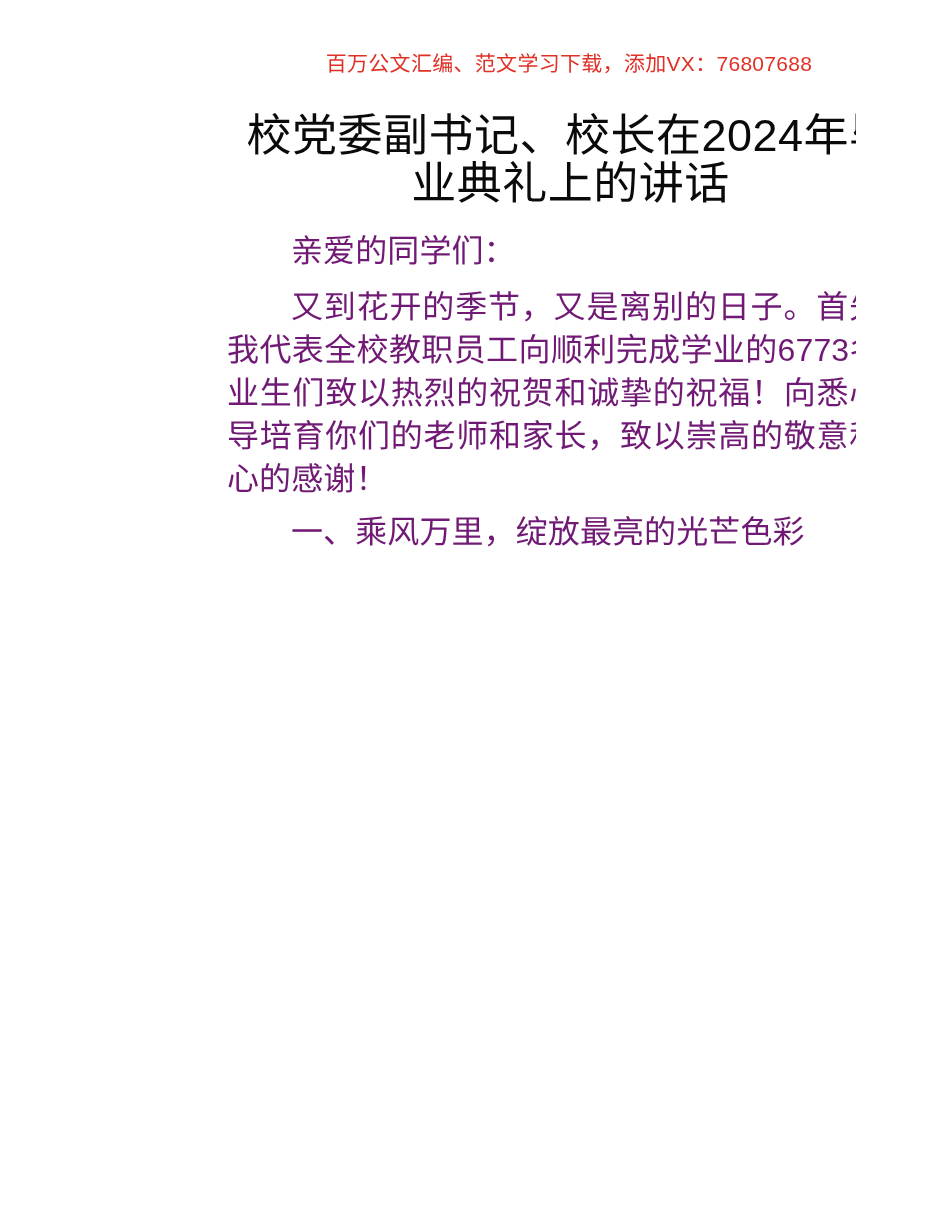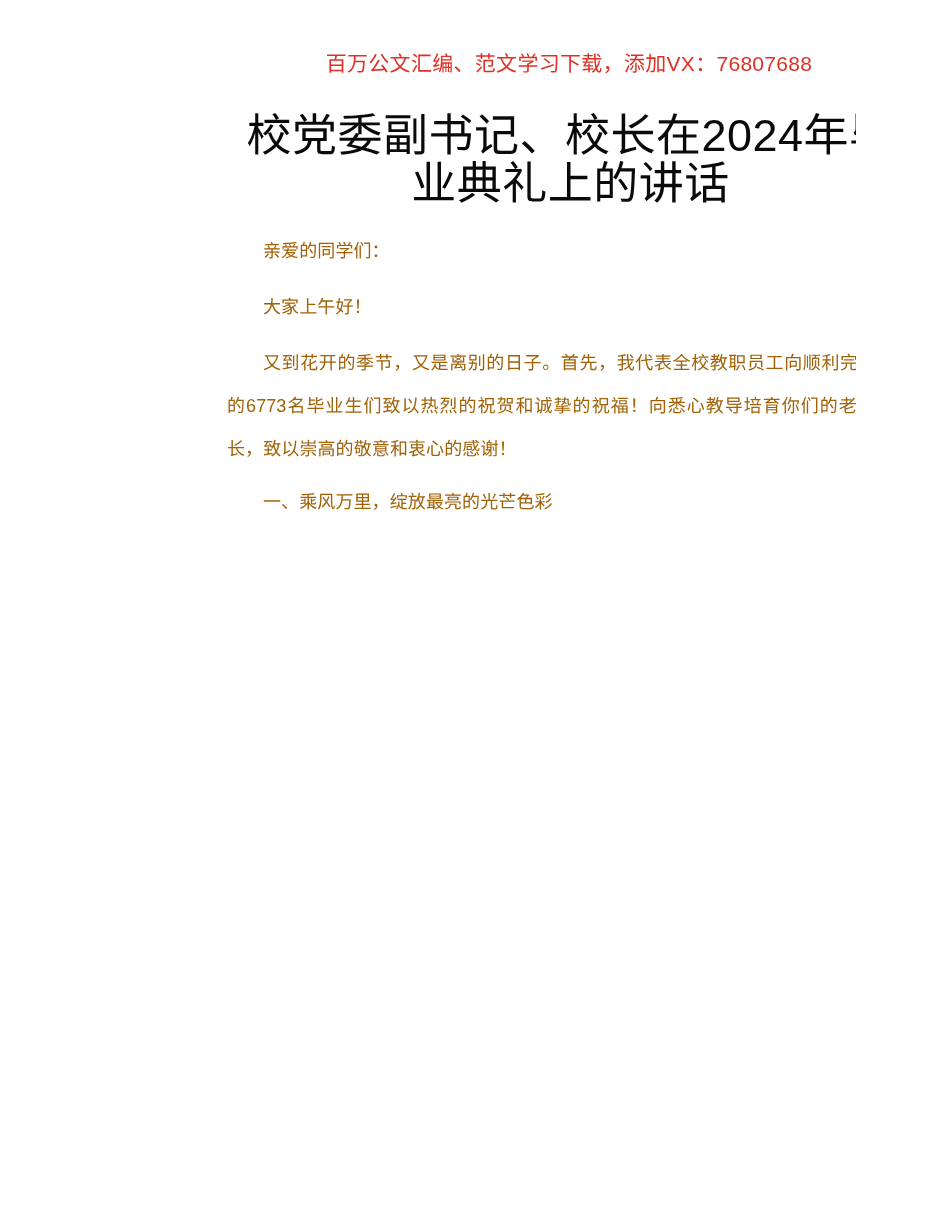--- a/index.html
+++ b/index.html
@@ -56,23 +56,23 @@
     line-height: 48px;
     color: #0a0a0a;
     text-align: center;
     font-weight: normal;
     margin: 0 0 22px 0;
     letter-spacing: 0.5px;
     font-family: "Liberation Sans", "DejaVu Sans", sans-serif;
   }
 
   .para {
-    font-size: 18px;
+    font-size: 32px;
     line-height: 43px;
-    color: #a16207;
+    color: #701a75;
     margin: 0 0 10px 0;
     text-align: justify;
     text-justify: inter-character;
     letter-spacing: 0.1px;
     font-family: "Liberation Sans", "DejaVu Sans", sans-serif;
   }
 
   .para.indent {
     text-indent: 2em;
   }
@@ -100,21 +100,20 @@
   <div class="promo-bar">
     <span class="promo-text" style="color: rgb(224, 49, 39);">百万公文汇编、范文学习下载，添加VX：76807688</span>
   </div>
 
   <div class="doc">
 
     <h1 class="doc-title">校党委副书记、校长在2024年毕业典礼上的讲话</h1>
 
     <p class="para salutation">亲爱的同学们：</p>
 
-    <p class="para greeting">大家上午好！</p>
 
     <p class="para indent">又到花开的季节，又是离别的日子。首先，我代表全校教职员工向顺利完成学业的6773名毕业生们致以热烈的祝贺和诚挚的祝福！向悉心教导培育你们的老师和家长，致以崇高的敬意和衷心的感谢！</p>
 
 
 
     <p class="para heading">一、乘风万里，绽放最亮的光芒色彩</p>
 
   </div>
 
 </div>

